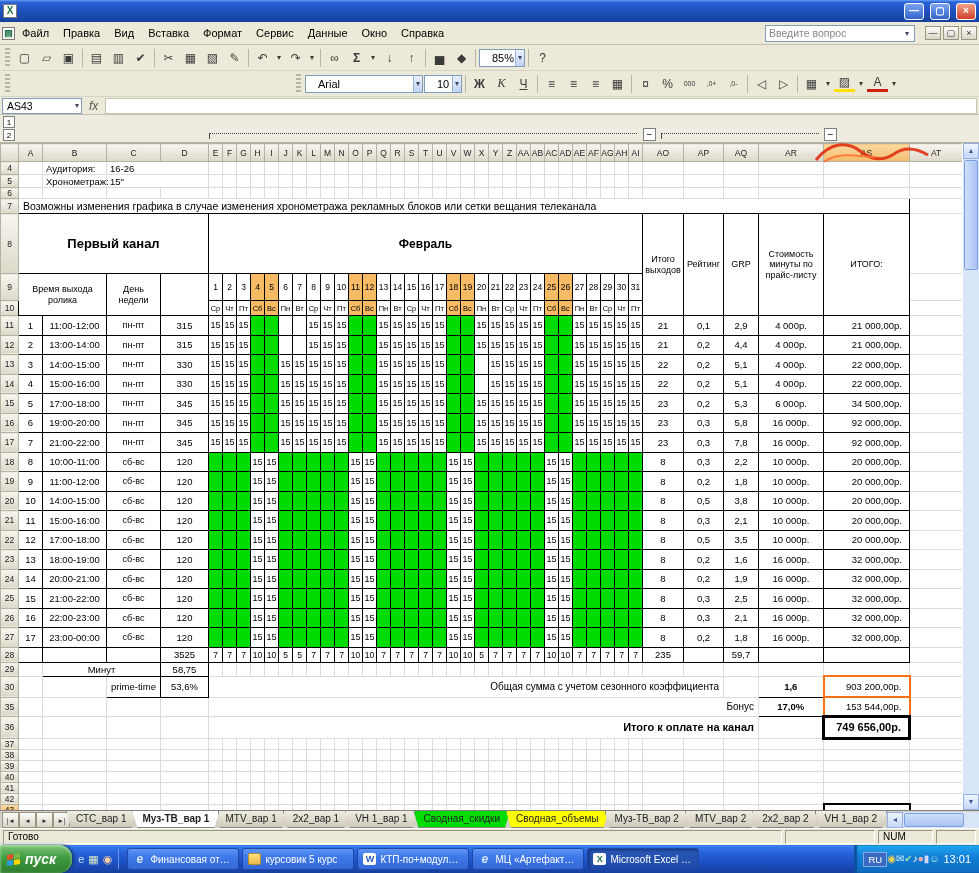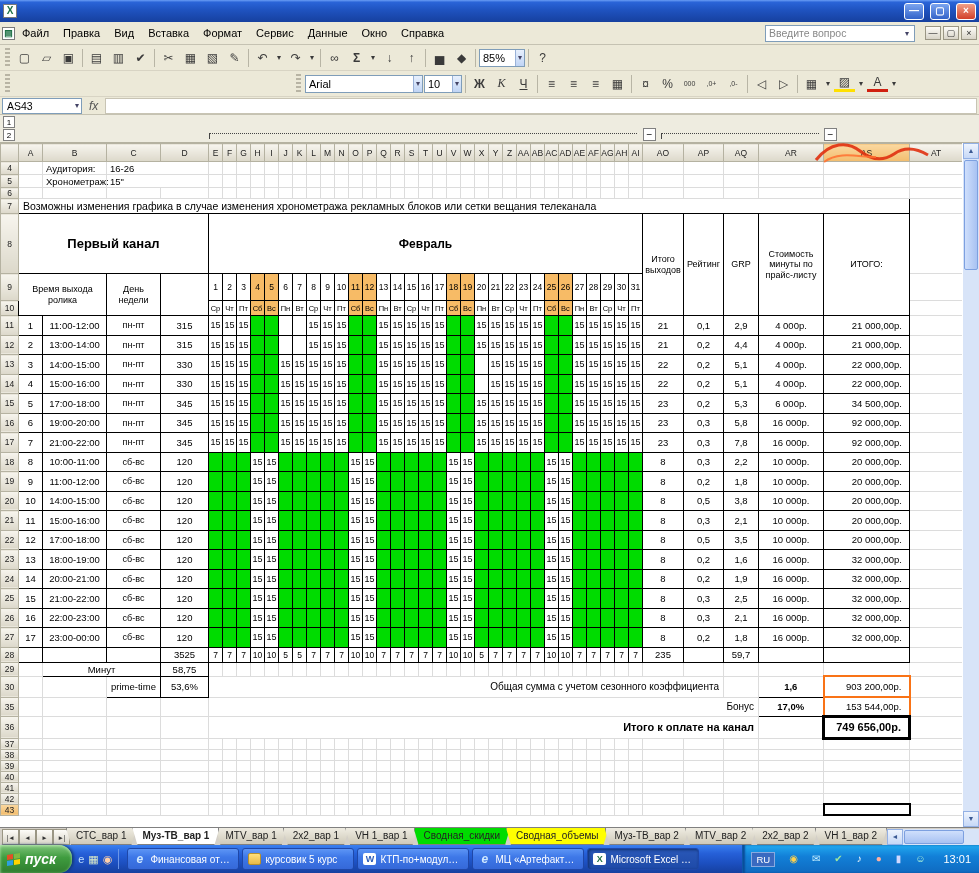--- a/index.html
+++ b/index.html
@@ -24,21 +24,21 @@
   .question-box .qtext{flex:1}
   .carr{font-size:8px;color:#446;padding:0 2px}
   .wb-btn{width:16px;height:14px;border:1px solid #9a9684;background:linear-gradient(#fdfcf8,#d8d4c8);font-size:9px;line-height:12px;text-align:center;color:#333;margin-left:2px}
 
   
   .toolbar{height:26px;background:#ece9d8;border-bottom:1px solid #d8d4c4;display:flex;align-items:center;padding:0 2px;gap:1px;flex:none}
   .handle{width:5px;height:20px;margin:0 3px;background:repeating-linear-gradient(180deg,#b8b4a4 0 2px,transparent 2px 4px);flex:none}
   .tbtn{min-width:21px;height:20px;display:flex;align-items:center;justify-content:center;font-size:12px;color:#3a3a3a;flex:none}
   .tbtn.arr{min-width:10px;font-size:8px}
   .sep{width:1px;height:18px;background:#b8b5a5;margin:0 2px;flex:none}
-  .combo{background:#fff;border:1px solid #7f9db9;height:18px;display:flex;align-items:center;font-size:11px;padding-left:3px;flex:none}
+  .combo{background:#fff;border:1px solid #7f9db9;height:18px;display:flex;align-items:center;font-size:11px;padding-left:12px;flex:none}
   .combo .carr{background:linear-gradient(#e8f0fd,#c0d4f5);border-left:1px solid #9ab2d8;height:16px;display:flex;align-items:center}
   .spacer280{width:278px;flex:none}
   [data-name="italic-button"]{font-style:italic;font-family:"Liberation Serif",serif}
   [data-name="underline-button"]{text-decoration:underline}
   [data-name="bold-button"]{font-weight:bold}
   [data-name="font-color-button"]{border-bottom:3px solid #d02010;height:17px}
   [data-name="fill-color-button"]{border-bottom:3px solid #ffe000;height:17px}
   [data-name="comma-button"],[data-name="increase-decimal-button"],[data-name="decrease-decimal-button"]{font-size:7px}
   [data-name="autosum-button"]{font-weight:bold}
 
@@ -117,21 +117,21 @@
   .qldiv{width:1px;height:20px;background:#6a95e8;margin:0 2px}
   .taskwins{display:flex;align-items:center;gap:3px;flex:none}
   .taskwin{width:112px;height:22px;background:linear-gradient(#5d95f5,#3e78e8 40%,#3568d8);border:1px solid #1e47a8;border-radius:3px;color:#fff;font-size:10px;display:flex;align-items:center;gap:4px;padding:0 5px;overflow:hidden;white-space:nowrap;flex:none}
   .taskwin.active{background:linear-gradient(#2a58b8,#1e4aa8);box-shadow:inset 1px 1px 3px #10306e}
   .wicon{width:13px;height:12px;font-size:9px;font-weight:bold;text-align:center;line-height:12px;border-radius:2px;flex:none}
   .wicon.ie{color:#cfe8ff;font-style:italic;font-size:12px}
   .wicon.folder{background:linear-gradient(#ffe07a,#e8b94a);border:1px solid #b8912c}
   .wicon.word{background:#fff;color:#2a5bb8}
   .wicon.excel{background:#fff;color:#1e7145}
   .wtxt{overflow:hidden;text-overflow:ellipsis}
-  .tray{height:28px;margin-left:auto;background:linear-gradient(#22aaf0,#1280d8 40%,#0f6ac0);border-left:1px solid #0c58a8;box-shadow:inset 2px 0 2px #0a4c98;display:flex;align-items:center;gap:14px;padding:0 8px;flex:none}
+  .tray{height:28px;margin-left:auto;background:linear-gradient(#22aaf0,#1280d8 40%,#0f6ac0);border-left:1px solid #0c58a8;box-shadow:inset 2px 0 2px #0a4c98;display:flex;align-items:center;gap:0;padding:0 8px;flex:none}
   .lang{background:#3a6ac0;color:#fff;font-size:9.5px;padding:1px 4px;border:1px solid #88aae0}
   .trayico{font-size:10px;line-height:1}
   .clock{color:#fff;font-size:11px;margin-left:4px}
 </style>
 </head>
 <body>
 
 <div class="screen" data-name="excel-window">
 
   <div class="titlebar" data-name="title-bar">
@@ -1766,20 +1766,26 @@
       <span class="tab normal" data-name="sheet-tab-10">VH 1_вар 2</span>
       <span class="flex"></span>
     <div class="hscroll" data-name="horizontal-scrollbar">
       <span class="harr" data-name="scroll-left-button">◄</span>
       <span class="hthumb" data-name="horizontal-scroll-thumb"></span>
       <span class="htrack"></span>
 
     </div>
     </div>
 
+  <div class="sbar" data-name="status-bar">
+    <div class="scell main" data-name="status-ready">Готово</div>
+    <div class="scell w90" data-name="status-cell-1"></div>
+    <div class="scell w55" data-name="status-num-lock">NUM</div>
+    <div class="scell w40" data-name="status-cell-2"></div>
+  </div>
 
   <div class="taskbar" data-name="taskbar">
     <div class="startbtn" data-name="start-button">
       <span class="winlogo" data-name="windows-logo-icon">
           <i style="background:#e34f26"></i>
           <i style="background:#7fbb42"></i>
           <i style="background:#2d9fe0"></i>
           <i style="background:#ffd400"></i>
         </span>
       <span data-name="start-label">пуск</span>

